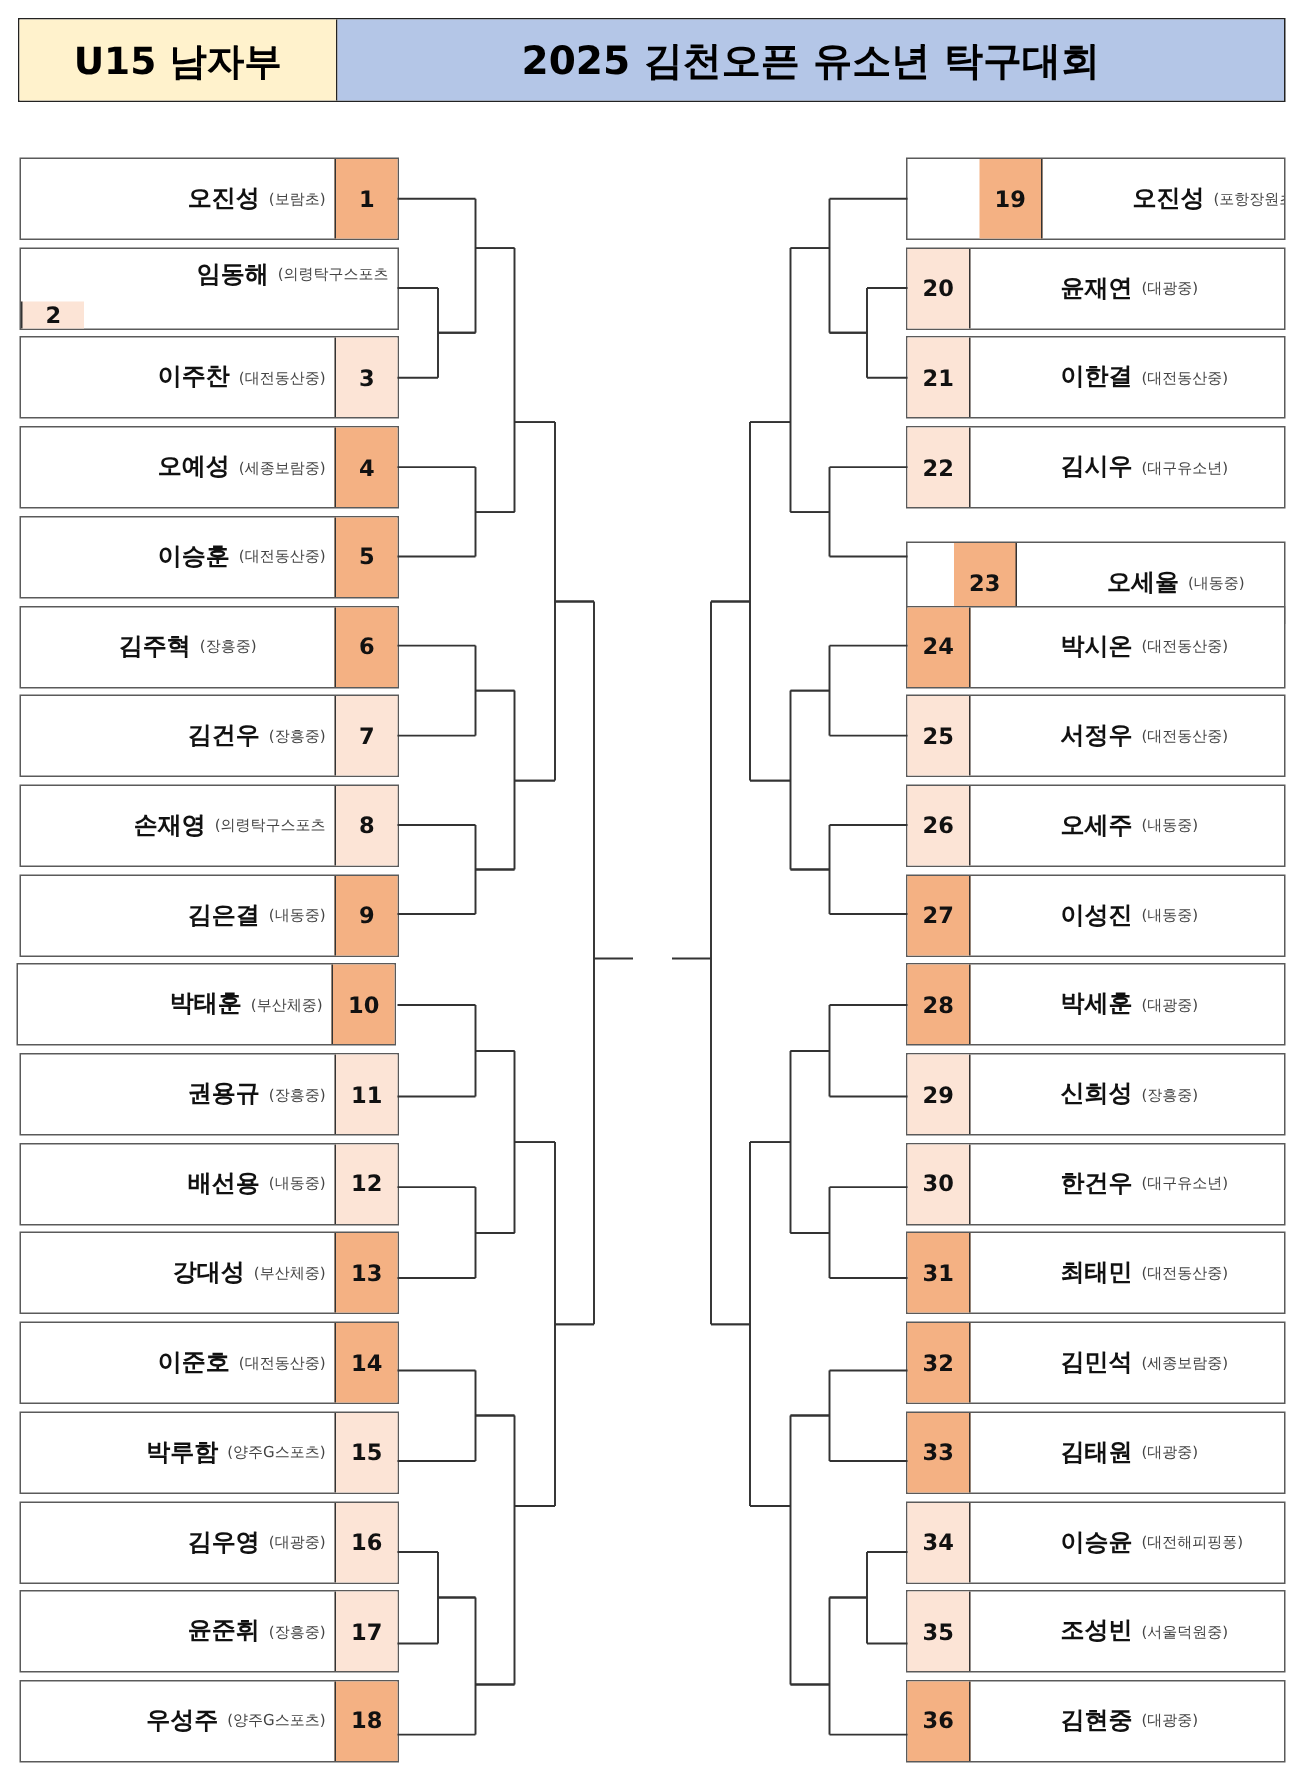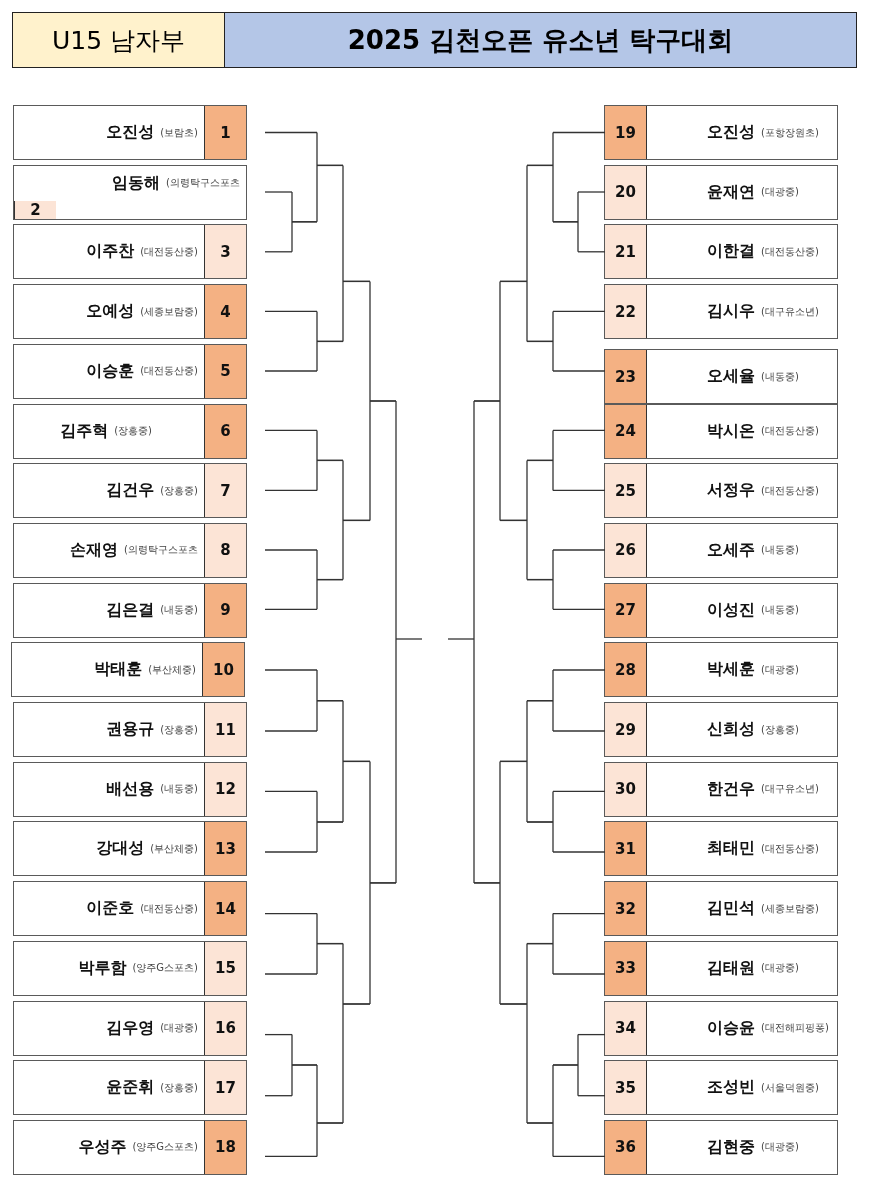--- a/index.html
+++ b/index.html
@@ -2,24 +2,24 @@
 <html><head>
 <meta charset="utf-8">
 <style>
   html, body { margin:0; padding:0; background:#ffffff; }
   body { width:870px; height:1187px; position:relative; overflow:hidden;
          font-family:"DejaVu Sans","Liberation Sans",sans-serif; }
   .header { position:absolute; left:12px; top:12px; width:845px; height:56px;
             border:1.5px solid #222; box-sizing:border-box; display:flex; }
   .header .cat { width:211px; background:#FFF2CC; border-right:1.5px solid #222;
                  display:flex; align-items:center; justify-content:center;
-                 font-weight:normal; font-size:25px; color:#000; }
+                 font-weight:bold; font-size:25px; color:#000; }
   .header .title { flex:1; background:#B4C6E7; display:flex; align-items:center;
                    justify-content:center; font-weight:bold; font-size:26px; color:#000; }
-  .entry { position:absolute; width:234px; height:55px; box-sizing:border-box;
+  .entry { position:absolute; width:253px; height:55px; box-sizing:border-box;
            border:1.5px solid #5a5a5a; display:flex; background:#fff; }
   .entry .namecell { flex:1; display:flex; align-items:center; justify-content:flex-end;
                      padding-right:6px; white-space:nowrap; overflow:hidden; }
   .entry.right .namecell { justify-content:flex-start; padding-left:60px; padding-right:0; }
   .entry .name { font-weight:bold; font-size:16px; color:#111; margin-right:6px; }
   .entry .school { font-size:10px; color:#444; }
   .entry .seed { width:41px; display:flex; align-items:center; justify-content:center;
                  font-weight:bold; font-size:15px; color:#111; }
   .entry.left .seed { border-left:1.5px solid #333; }
   .entry.right .seed { border-right:1.5px solid #333; }
@@ -155,21 +155,21 @@
       </div>
       <div class="seed light">17</div>
     </div>
     <div class="entry left" style="top: 1119.9px; left: 13px;">
       <div class="namecell">
         <span class="name">우성주</span>
         <span class="school">(양주G스포츠)</span>
       </div>
       <div class="seed dark">18</div>
     </div>
-    <div class="entry right" style="top: 105px; left: 604px;">
+    <div class="entry right" style="top: 105px; left: 604px; padding-left: 48px;">
       <div class="seed dark">19</div>
       <div class="namecell">
         <span class="name">오진성</span>
         <span class="school">(포항장원초)</span>
       </div>
     </div>
     <div class="entry right" style="top: 164.7px; left: 604px;">
       <div class="seed light">20</div>
       <div class="namecell">
         <span class="name">윤재연</span>
@@ -183,21 +183,21 @@
         <span class="school">(대전동산중)</span>
       </div>
     </div>
     <div class="entry right" style="top: 284.1px; left: 604px;">
       <div class="seed light">22</div>
       <div class="namecell">
         <span class="name">김시우</span>
         <span class="school">(대구유소년)</span>
       </div>
     </div>
-    <div class="entry right" style="top: 349px; left: 604px;">
+    <div class="entry right" style="top: 361px; left: 604px; padding-left: 31px;">
       <div class="seed dark">23</div>
       <div class="namecell">
         <span class="name">오세율</span>
         <span class="school">(내동중)</span>
       </div>
     </div>
     <div class="entry right" style="top: 403.5px; left: 604px;">
       <div class="seed dark">24</div>
       <div class="namecell">
         <span class="name">박시온</span>

